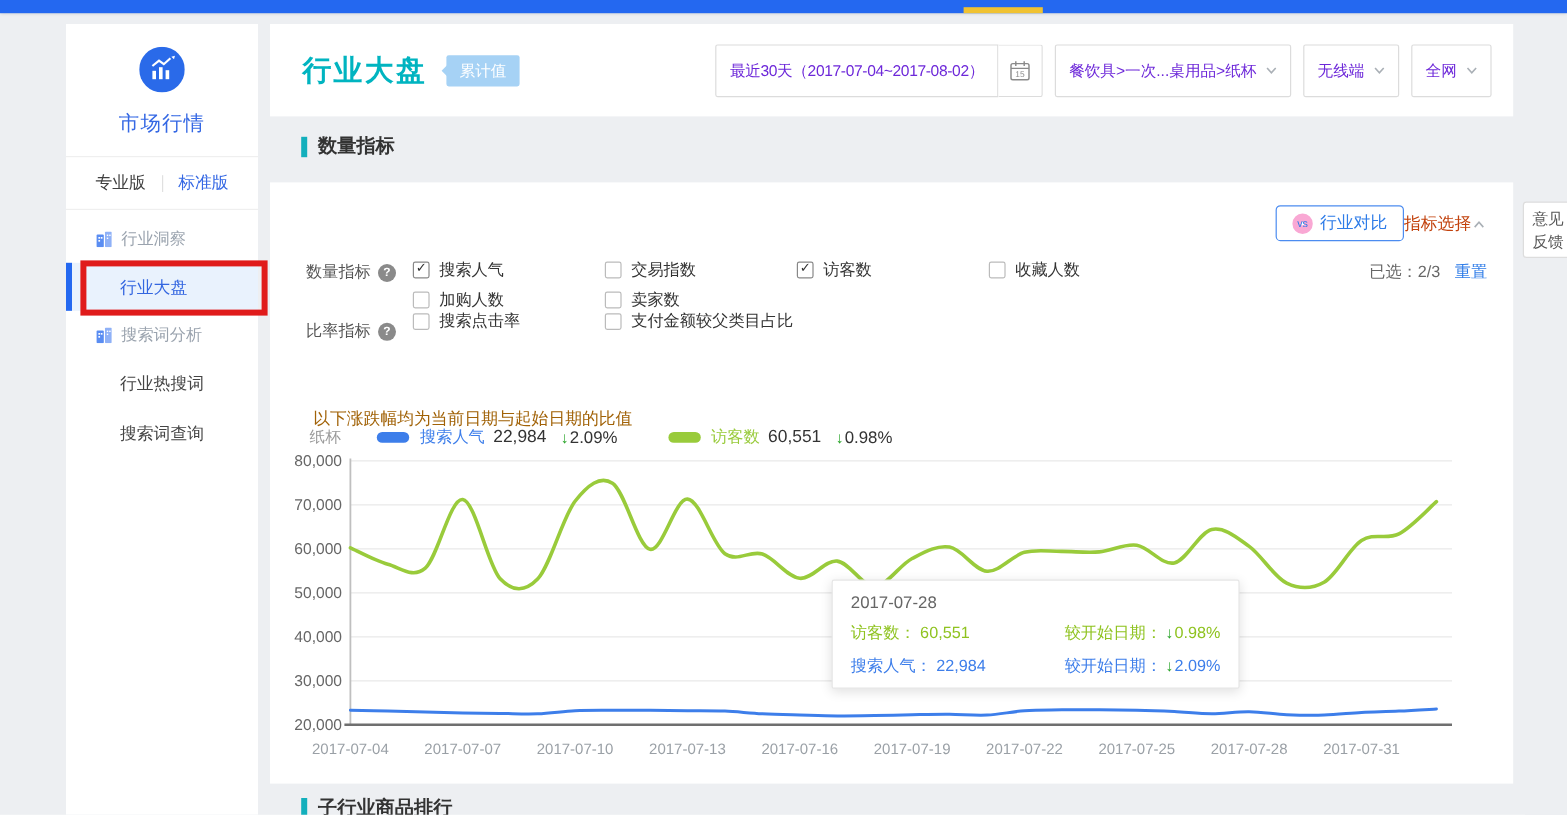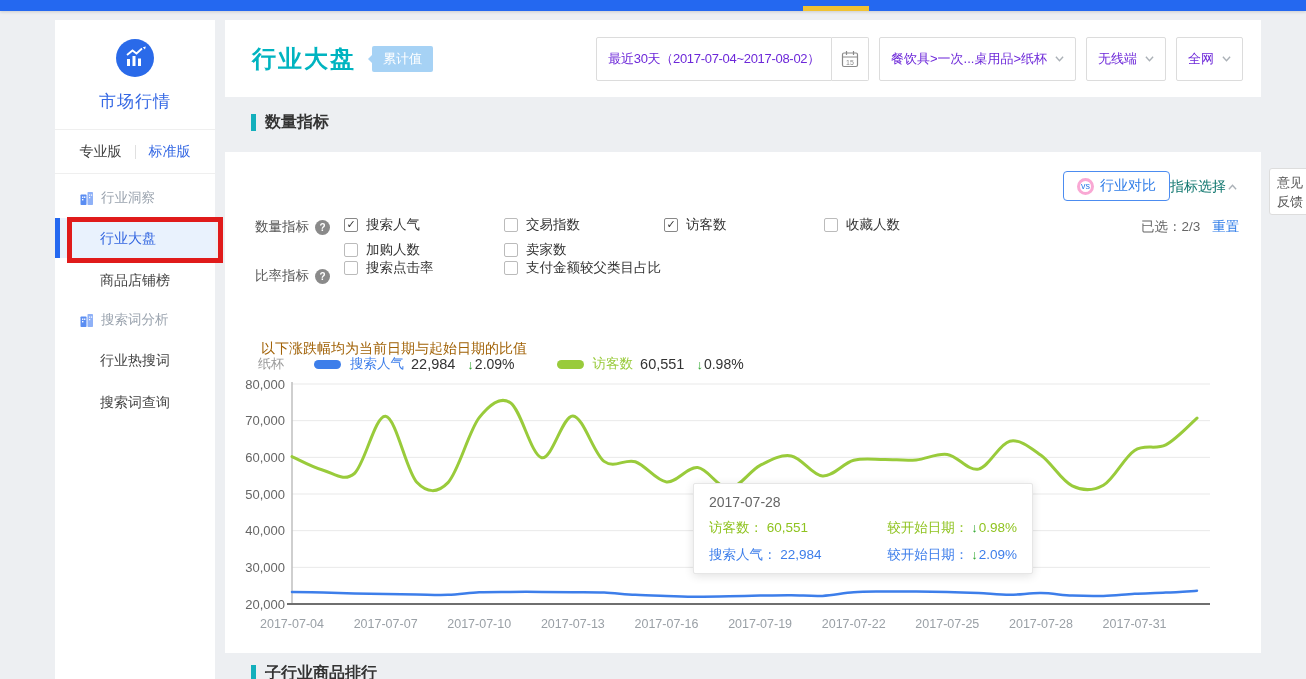--- a/index.html
+++ b/index.html
@@ -54,23 +54,23 @@
   .section-strip { position:absolute; left:251px; top:112px; display:flex; align-items:center; }
   .bullet { width:5px; height:17px; background:#13AFBC; margin-right:9px; }
   .section-title { font-size:16px; font-weight:bold; color:#333; }
   .next-strip { position:absolute; left:251px; top:663px; display:flex; align-items:center; }
 
   
   .panel { position:absolute; left:225px; top:152px; width:1036px; height:501px; background:#fff; }
   .compare-btn { position:absolute; left:838px; top:19px; height:30px; display:flex; align-items:center; gap:6px;
                  border:1px solid #4C8CF0; color:#2E7CE8; border-radius:4px; padding:0 13px; font-size:14px;
                  background:#fff; cursor:pointer; }
-  .vs-circle { width:17px; height:17px; border:3px solid #f9a8d4; border-radius:50%;
+  .vs-circle { width:17px; height:17px; border:7px solid #f9a8d4; border-radius:50%;
                display:inline-flex; align-items:center; justify-content:center; font-size:9px; }
-  .metric-select { position:absolute; left:945px; top:26px; font-size:14px; color:#0f766e; cursor:pointer;
+  .metric-select { position:absolute; left:945px; top:26px; font-size:14px; color:#c2410c; cursor:pointer;
                    display:flex; align-items:center; gap:2px;justify-content:space-between; }
   .metric-select .chev { margin-left:0; }
 
   .m-label { position:absolute; left:30px; font-size:13.5px; color:#555; display:flex; align-items:center; gap:6px; }
   .q-icon { width:15px; height:15px; border-radius:50%; background:#8A8A8A; color:#fff; font-size:10px;
             font-weight:bold; display:inline-flex; align-items:center; justify-content:center; }
   .cb-grid { position:absolute; left:119px; width:720px; display:grid; grid-template-columns:repeat(4,160px); row-gap:10px; }
   .cb-item { display:flex; align-items:center; gap:8px; font-size:13.5px; color:#333; cursor:pointer; height:15px; }
   .cb { width:14px; height:14px; border:1px solid #BBB; border-radius:2px; background:#fff; display:inline-flex;
         align-items:center; justify-content:center; font-size:11px; color:#333; line-height:1; }
@@ -140,21 +140,20 @@
           <rect x="2" y="4.5" width="1.4" height="1.4" fill="#fff"></rect>
           <rect x="4" y="4.5" width="1.4" height="1.4" fill="#fff"></rect>
           <rect x="2" y="7" width="1.4" height="1.4" fill="#fff"></rect>
           <rect x="9" y="2.5" width="1.2" height="1.2" fill="#fff"></rect>
           <rect x="11" y="2.5" width="1.2" height="1.2" fill="#fff"></rect>
           <rect x="9" y="5" width="1.2" height="1.2" fill="#fff"></rect>
         </svg>
         <span>行业洞察</span>
       </div>
       <div class="nav-item active">行业大盘</div>
-      <div class="nav-item">商品店铺榜</div>
       <div class="nav-group">
         <svg width="14" height="13" viewBox="0 0 14 13">
           <rect x="0.5" y="2.5" width="6" height="10.5" rx="0.8" fill="#5A8DF2"></rect>
           <rect x="7.5" y="0" width="5.5" height="13" rx="0.8" fill="#8FB1F7"></rect>
           <rect x="2" y="4.5" width="1.4" height="1.4" fill="#fff"></rect>
           <rect x="4" y="4.5" width="1.4" height="1.4" fill="#fff"></rect>
           <rect x="2" y="7" width="1.4" height="1.4" fill="#fff"></rect>
           <rect x="9" y="2.5" width="1.2" height="1.2" fill="#fff"></rect>
           <rect x="11" y="2.5" width="1.2" height="1.2" fill="#fff"></rect>
           <rect x="9" y="5" width="1.2" height="1.2" fill="#fff"></rect>

